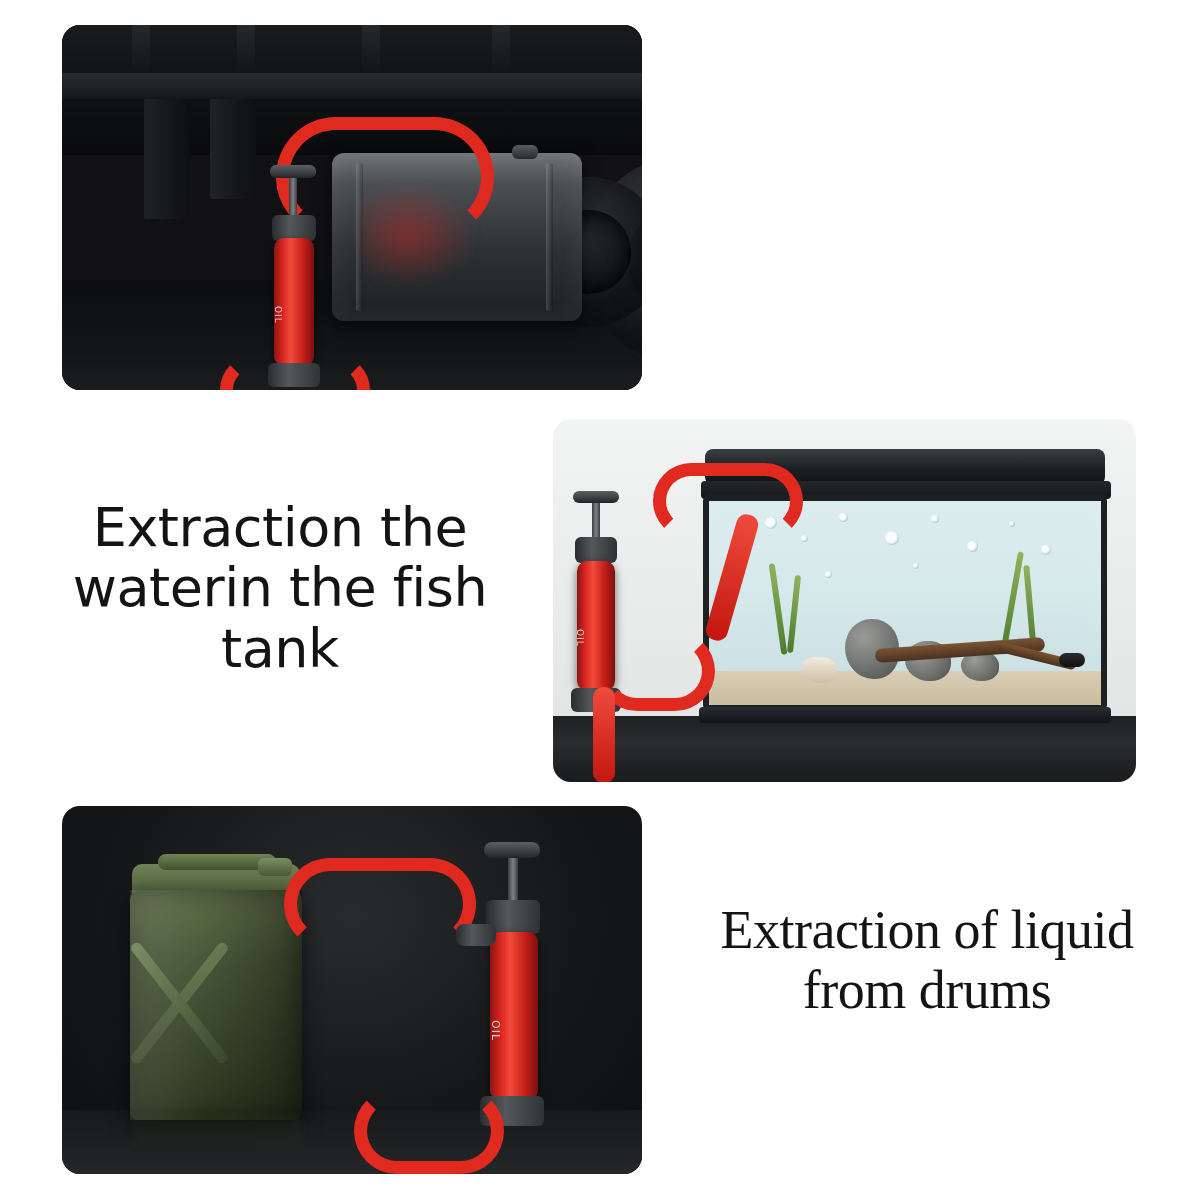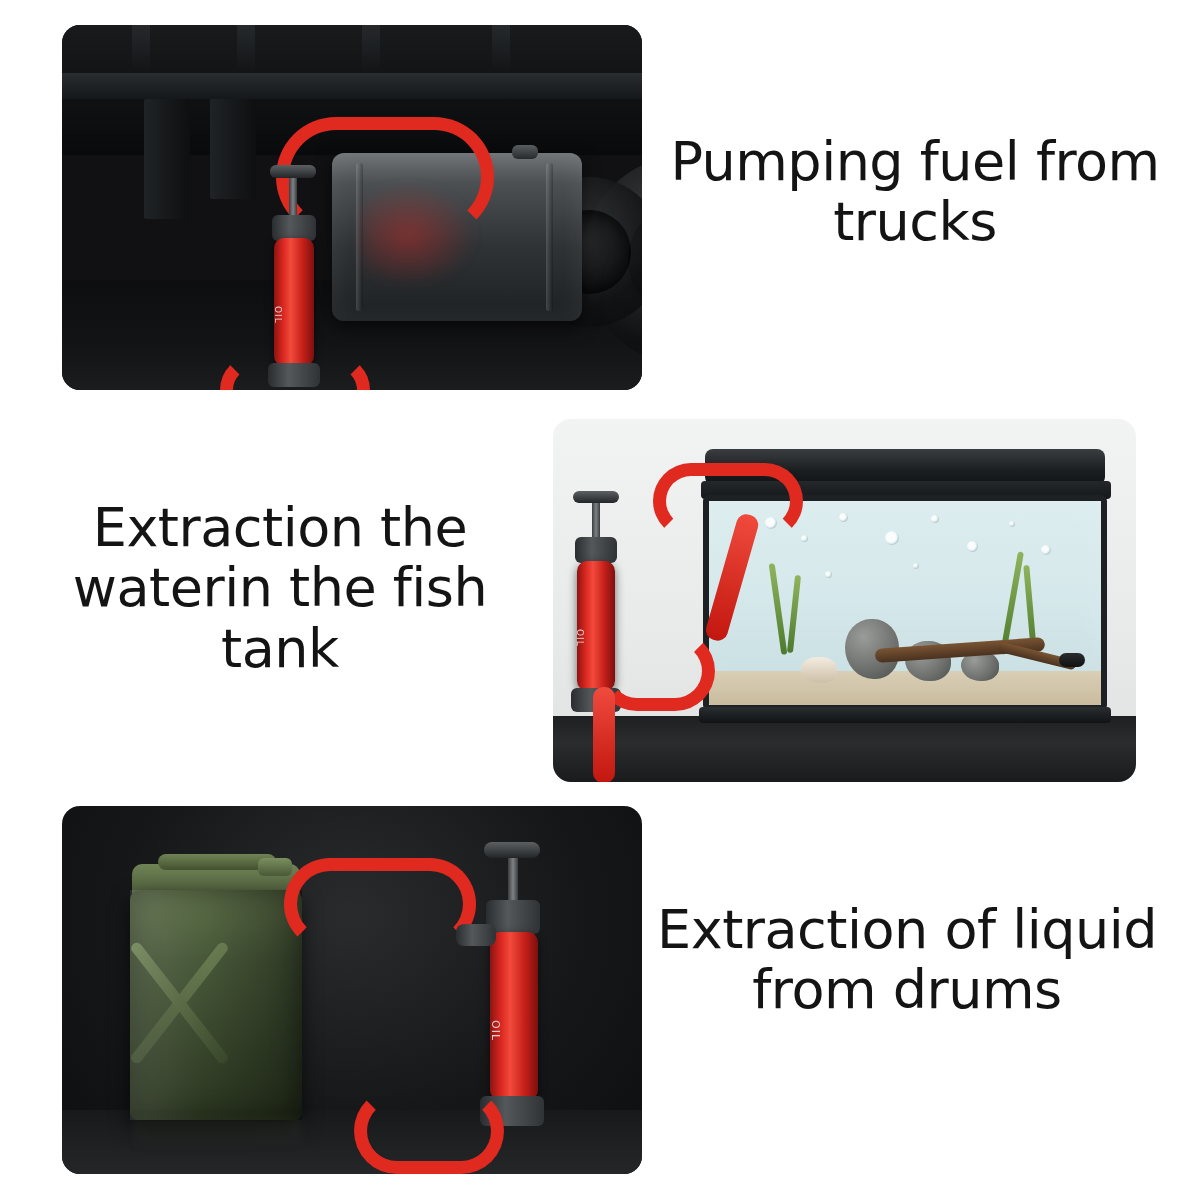--- a/index.html
+++ b/index.html
@@ -284,21 +284,21 @@
   }
   .reflect {
     position: absolute;
     filter: blur(4px);
     opacity: 0.3;
   }
 
   
   #cap-truck { left: 660px; top: 132px; width: 510px; }
   #cap-fish  { left: 30px;  top: 498px; width: 500px; }
-  #cap-drum  { left: 652px; top: 900px; width: 510px; }
+  #cap-drum  { left: 672px; top: 900px; width: 510px; font-family: Liberation Serif, serif; }
 </style>
 </head>
 <body>
 
 <div class="page">
 
   <div class="panel" id="panel-truck">
     <div class="truck-under">
       <div class="chassis-beam"></div>
       <div class="chassis-rib" style="left:70px;"></div>
@@ -333,21 +333,20 @@
       <div class="pump-cap" style="left:14px; top:50px; width:44px; height:26px;"></div>
       <div class="pump-body" style="left:16px; top:73px; width:40px; height:128px;">
         <span class="pump-label" style="left:9px; top:68px; transform:rotate(90deg); transform-origin:left top;">OIL</span>
       </div>
       <div class="pump-cap" style="left:10px; top:198px; width:52px; height:24px;"></div>
     </div>
 
     <div class="hose" style="left:158px; top:330px; width:150px; height:70px; border-top-color:transparent;"></div>
   </div>
 
-  <div class="caption" id="cap-truck">Pumping fuel from trucks</div>
 
   <div class="panel" id="panel-fish">
     <div class="counter"></div>
 
     <div class="hood" style="left:152px; top:30px; width:400px; height:36px;"></div>
     <div style="position:absolute; left:148px; top:62px; width:410px; height:18px; background:linear-gradient(180deg,#24282b,#15181a); border-radius:4px;"></div>
 
     <div class="aqua-frame" style="left:150px; top:76px; width:404px; height:216px;">
       <div class="aqua-water"></div>
 

